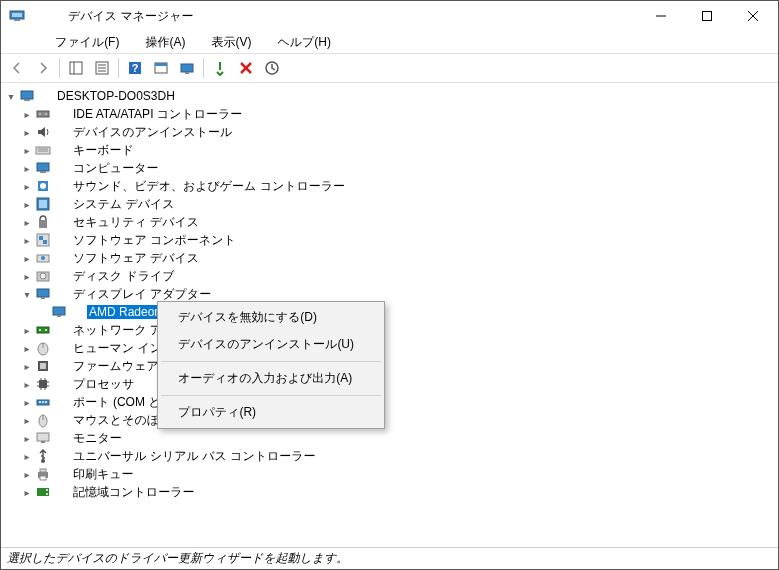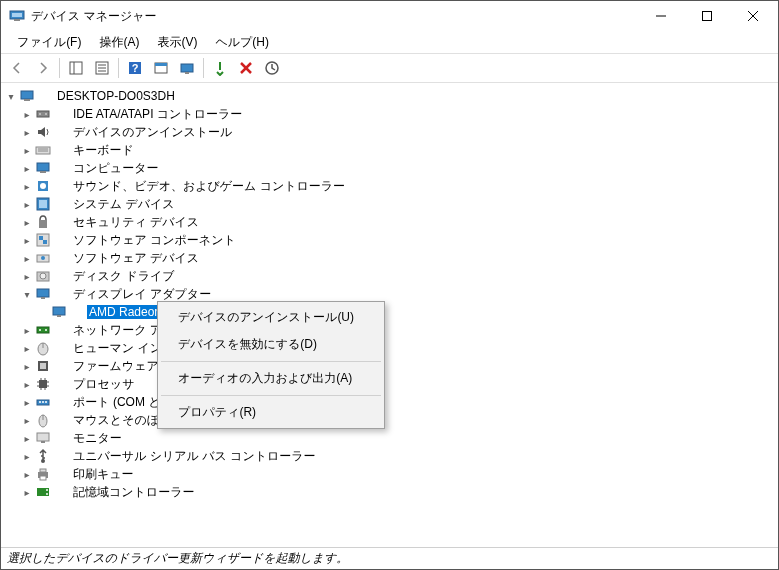--- a/index.html
+++ b/index.html
@@ -1,22 +1,22 @@
 <!DOCTYPE html>
 <html><head>
 <meta charset="utf-8">
 <style>
 * { box-sizing: border-box; margin: 0; padding: 0; }
 body { font-family: "Yu Gothic UI", "Meiryo", sans-serif; font-size: 12px; background: #fff; color: #000; width: 779px; height: 570px; border: 1px solid #555; overflow: hidden; display: flex; flex-direction: column; position: relative; }
 .titlebar { display: flex; align-items: center; height: 30px; padding: 0 2px 0 8px; background: #fff; }
 .titlebar .app-icon { width: 16px; height: 16px; margin-right: 6px; display: flex; align-items: center; justify-content: center; }
-.titlebar .title { flex: 1; font-size: 12px; }
+.titlebar .title { flex: 1; font-size: 12px; margin-left: 37px; }
 .win-btns { display: flex; }
 .win-btn { width: 46px; height: 30px; display: flex; align-items: center; justify-content: center; }
-.menubar { display: flex; gap: 2px; padding: 2px 8px; height: 22px; align-items: center; }
+.menubar { display: flex; gap: 10px; padding: 2px 2px; height: 22px; align-items: center; margin-left: 44px; }
 .menubar .menu-item { padding: 2px 8px; }
 .toolbar { display: flex; gap: 2px; padding: 2px 4px; height: 30px; align-items: center; border-top: 1px solid #e0e0e0; border-bottom: 1px solid #e0e0e0; }
 .tool-btn { width: 24px; height: 24px; display: flex; align-items: center; justify-content: center; border: 1px solid transparent; }
 .tool-sep { width: 1px; height: 20px; background: #d0d0d0; margin: 0 2px; }
 .tree-area { flex: 1; overflow: auto; padding: 4px 2px; }
 .tree-row { display: flex; align-items: center; height: 18px; white-space: nowrap; }
 .tree-row.selected .label { background: #0078d7; color: #fff; }
 .expander { width: 16px; height: 16px; display: flex; align-items: center; justify-content: center; color: #666; font-size: 10px; cursor: pointer; }
 .expander.empty { visibility: hidden; }
 .node-icon { width: 16px; height: 16px; margin-right: 4px; display: flex; align-items: center; justify-content: center; flex-shrink: 0; }
@@ -403,19 +403,19 @@
       </span>
       <span class="label">記憶域コントローラー</span>
     </div>
   </div>
 
 <div class="statusbar">
   <span>選択したデバイスのドライバー更新ウィザードを起動します。</span>
 </div>
 
 <div class="context-menu">
+  <div class="ctx-item">デバイスを無効にする(D)</div>
   <div class="ctx-item">デバイスのアンインストール(U)</div>
-  <div class="ctx-item">デバイスを無効にする(D)</div>
   <div class="ctx-sep"></div>
   <div class="ctx-item">オーディオの入力および出力(A)</div>
   <div class="ctx-sep"></div>
   <div class="ctx-item">プロパティ(R)</div>
 </div>
 
 </body></html>

